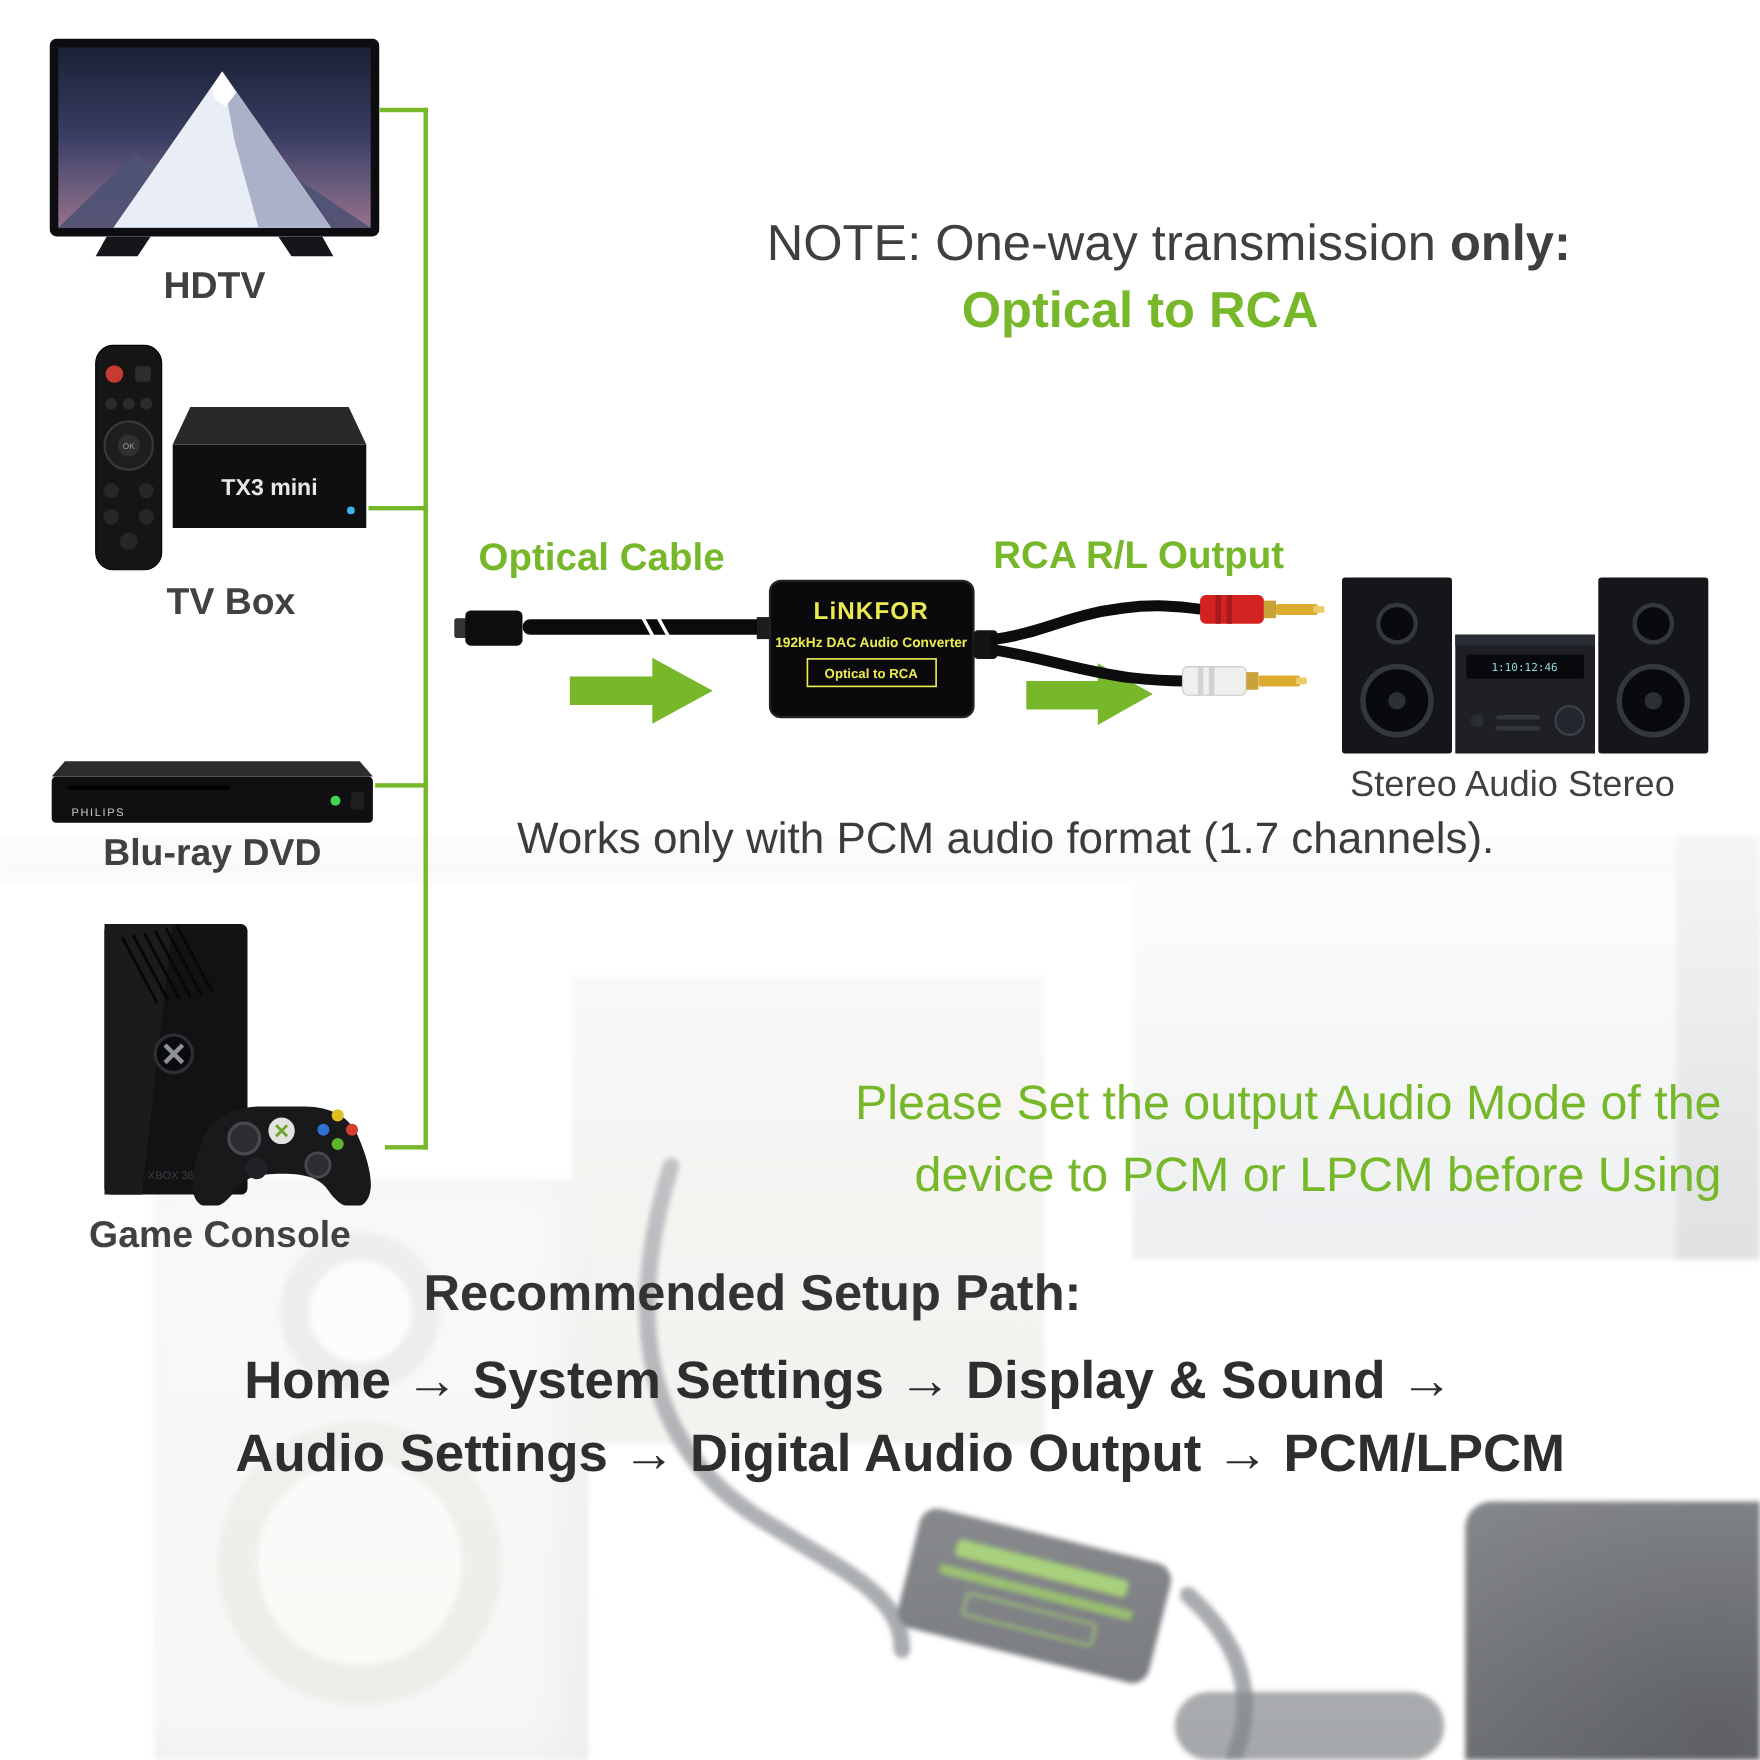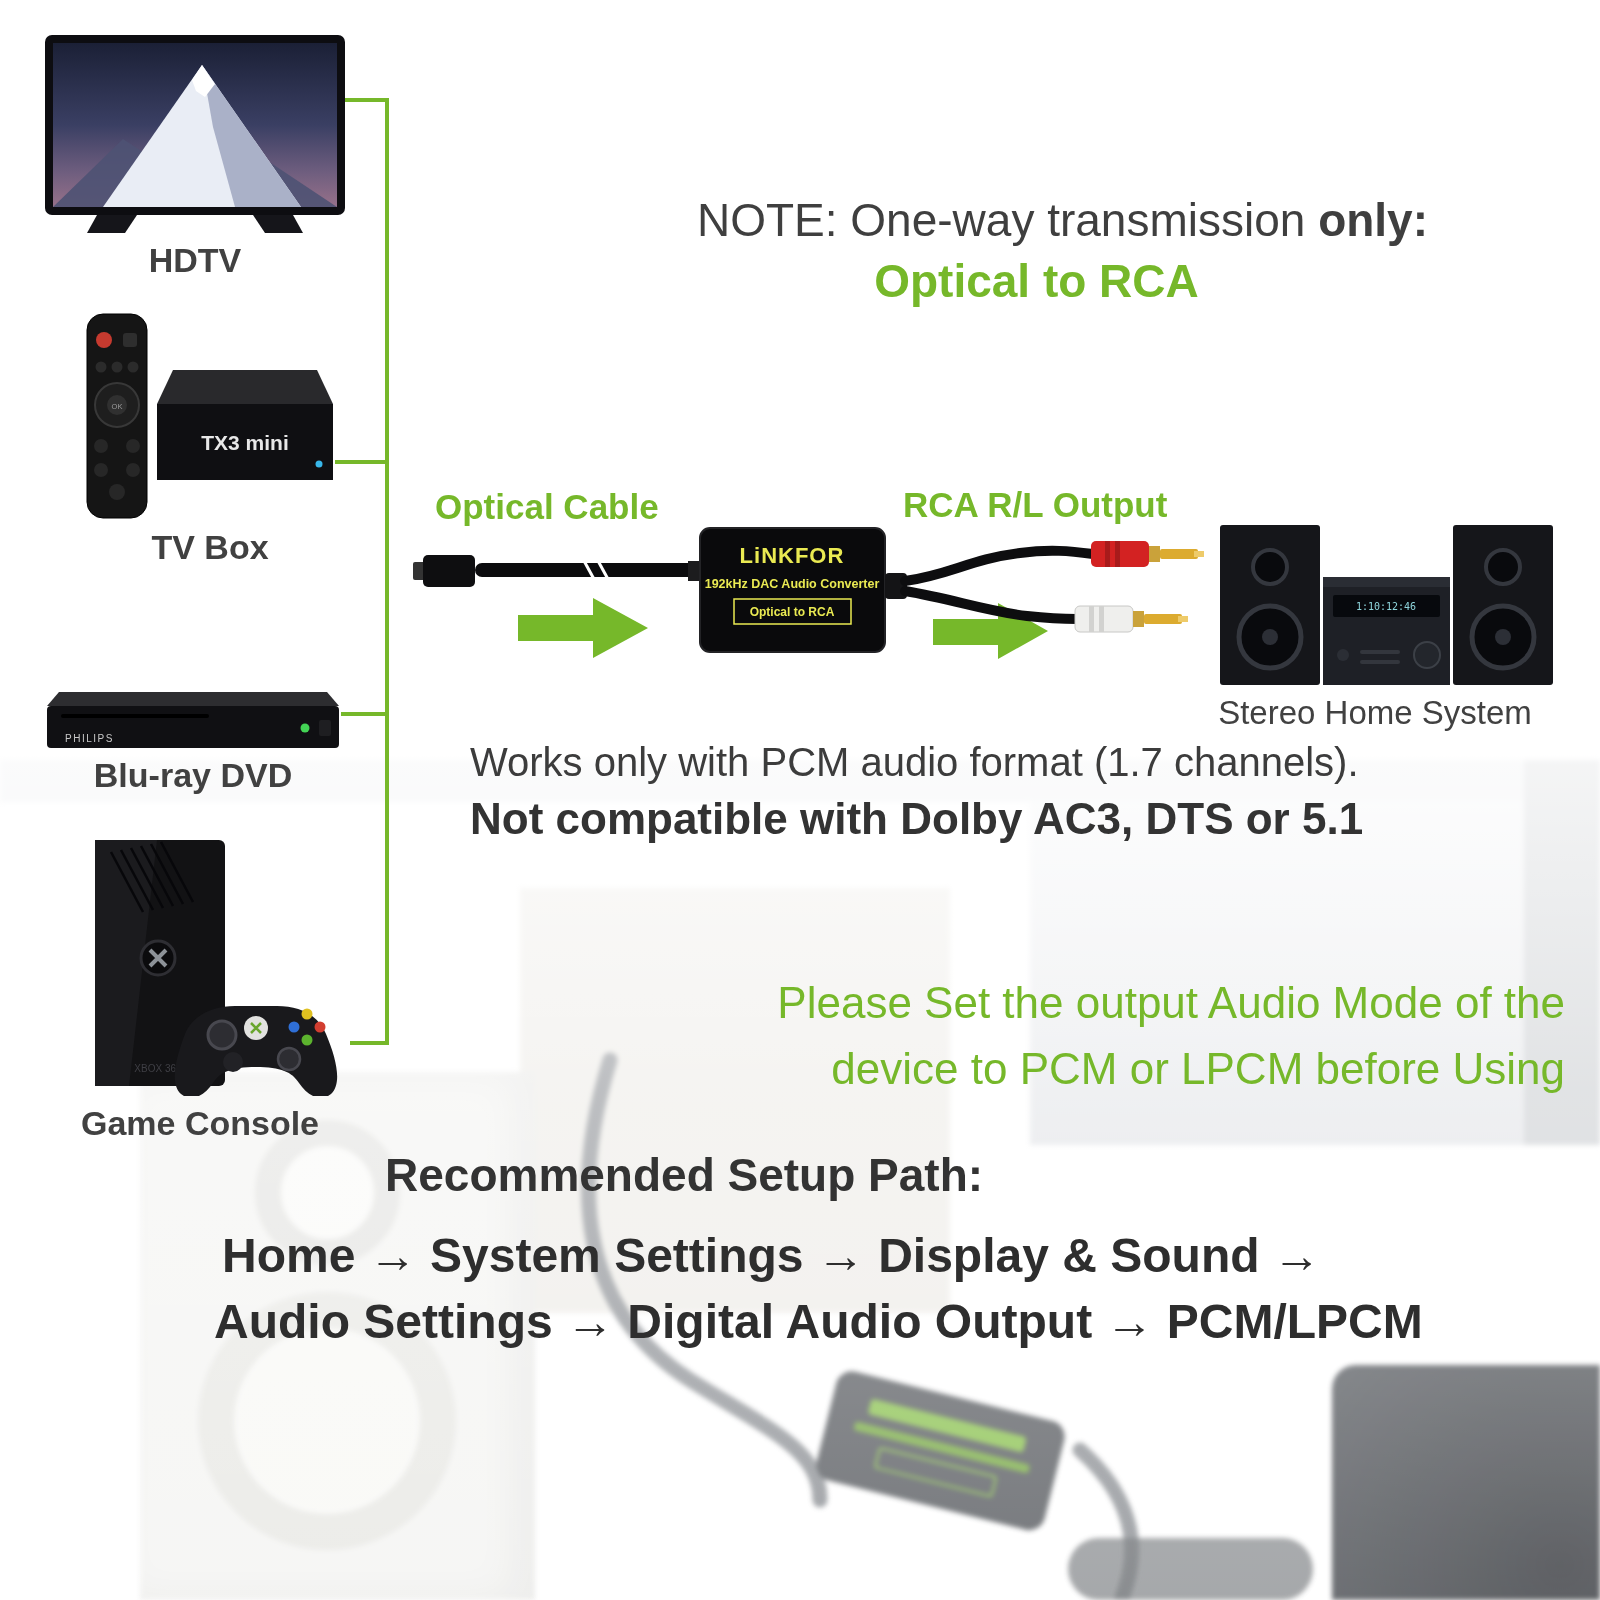--- a/index.html
+++ b/index.html
@@ -237,24 +237,23 @@
         <rect x="918" y="62" width="127" height="10" fill="#2a2d34"></rect>
         <rect x="928" y="80" width="107" height="22" rx="2" fill="#07090d"></rect>
         <text x="981" y="95" text-anchor="middle" font-size="10" fill="#8fd6dd" font-family="DejaVu Sans Mono, monospace">1:10:12:46</text>
         <circle cx="1022" cy="140" r="13" fill="#23262c" stroke="#3c4047" stroke-width="2"></circle>
         <circle cx="938" cy="140" r="6" fill="#2b2e35"></circle>
         <rect x="955" y="135" width="40" height="4" rx="2" fill="#33363d"></rect>
         <rect x="955" y="145" width="40" height="4" rx="2" fill="#33363d"></rect>
       </g>
     </svg>
 
-    <div class="stereo-label">Stereo Home System</div>
+    <div class="stereo-label">Stereo Audio Stereo</div>
 
     <div class="comp1">Works only with PCM audio format (1.7 channels).</div>
-    <div class="comp2">Not compatible with Dolby AC3, DTS or 5.1</div>
 
     <div class="instruction">
       <div>Please Set the output Audio Mode of the</div>
       <div>device to PCM or LPCM before Using</div>
     </div>
 
     <div class="setup-title">Recommended Setup Path:</div>
     <div class="setup-line" style="left:222px;top:1228px">Home → System Settings → Display &amp; Sound →</div>
     <div class="setup-line" style="left:214px;top:1294px">Audio Settings → Digital Audio Output → PCM/LPCM</div>
 

